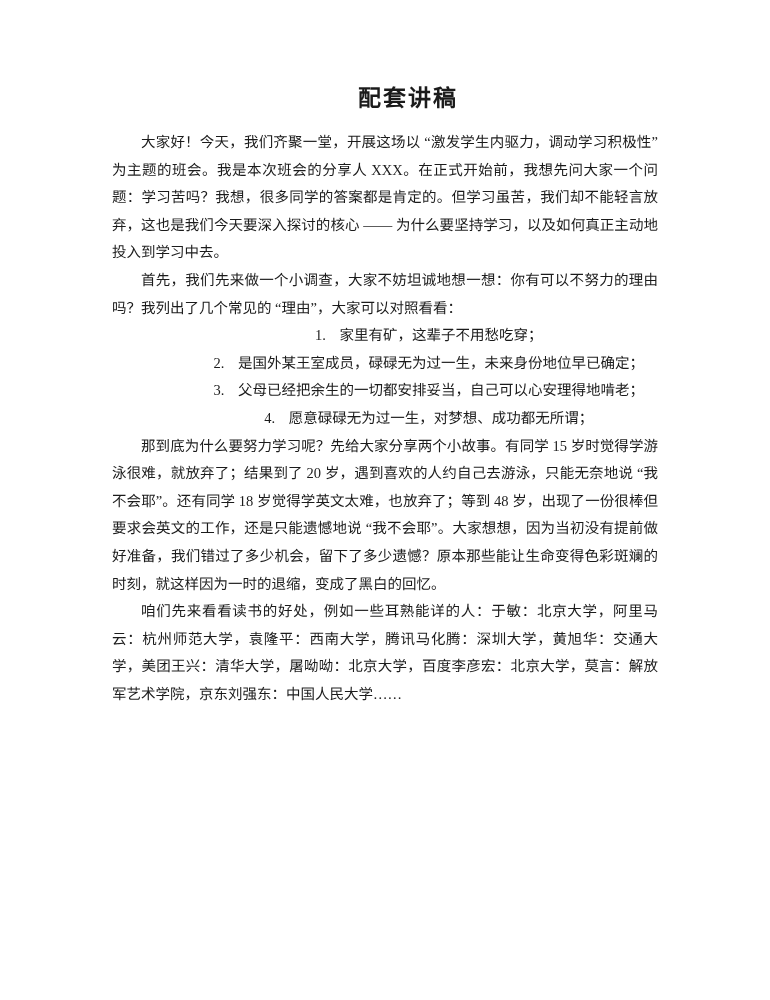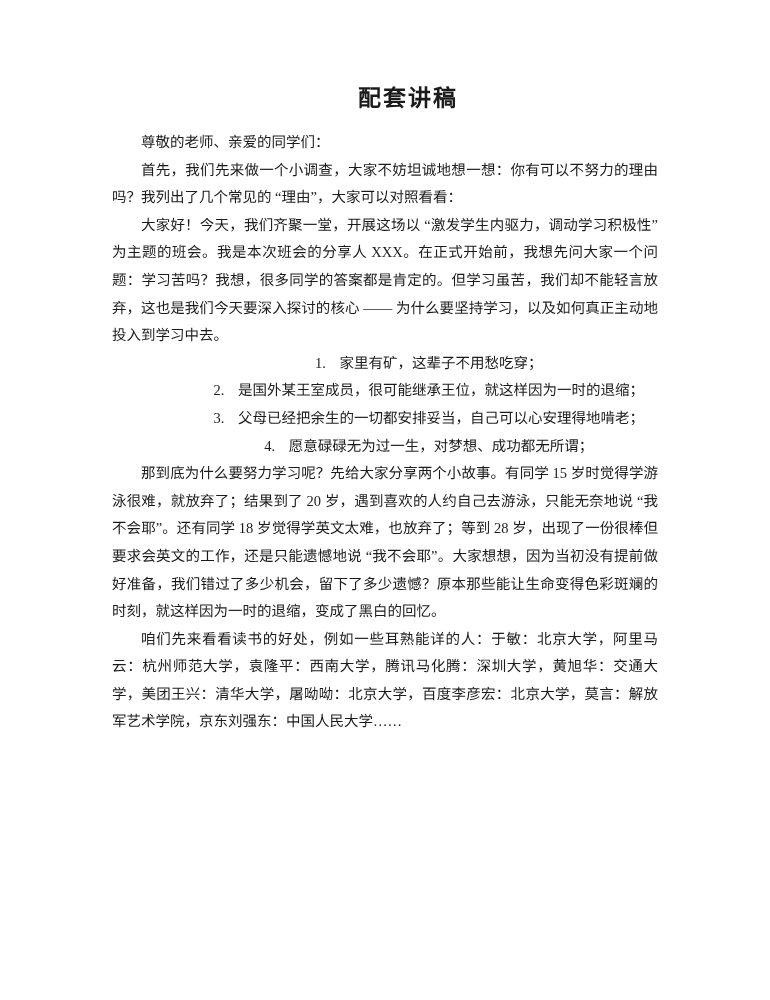--- a/index.html
+++ b/index.html
@@ -54,39 +54,38 @@
     width: 38px;
   }
 </style>
 </head>
 <body>
 
 <div class="page">
 
   <h1 class="doc-title">配套讲稿</h1>
 
-  <p class="para">尊敬的老师、亲爱的同学们：</p>
+
+  <p class="para">大家好！今天，我们齐聚一堂，开展这场以 “激发学生内驱力，调动学习积极性” 为主题的班会。我是本次班会的分享人 XXX。在正式开始前，我想先问大家一个问题：学习苦吗？我想，很多同学的答案都是肯定的。但学习虽苦，我们却不能轻言放弃，这也是我们今天要深入探讨的核心 —— 为什么要坚持学习，以及如何真正主动地投入到学习中去。</p>
 
   <p class="para">首先，我们先来做一个小调查，大家不妨坦诚地想一想：你有可以不努力的理由吗？我列出了几个常见的 “理由”，大家可以对照看看：</p>
-
-  <p class="para">大家好！今天，我们齐聚一堂，开展这场以 “激发学生内驱力，调动学习积极性” 为主题的班会。我是本次班会的分享人 XXX。在正式开始前，我想先问大家一个问题：学习苦吗？我想，很多同学的答案都是肯定的。但学习虽苦，我们却不能轻言放弃，这也是我们今天要深入探讨的核心 —— 为什么要坚持学习，以及如何真正主动地投入到学习中去。</p>
 
   <ol class="reason-list">
     <li class="list-item">
       <span class="list-num">1.</span><span>家里有矿，这辈子不用愁吃穿；</span>
     </li>
     <li class="list-item">
-      <span class="list-num">2.</span><span>是国外某王室成员，很可能继承王位，就这样因为一时的退缩；</span>
+      <span class="list-num">2.</span><span>是国外某王室成员，碌碌无为过一生，未来身份地位早已确定；</span>
     </li>
     <li class="list-item">
       <span class="list-num">3.</span><span>父母已经把余生的一切都安排妥当，自己可以心安理得地啃老；</span>
     </li>
     <li class="list-item">
       <span class="list-num">4.</span><span>愿意碌碌无为过一生，对梦想、成功都无所谓；</span>
     </li>
   </ol>
 
 
-  <p class="para">那到底为什么要努力学习呢？先给大家分享两个小故事。有同学 15 岁时觉得学游泳很难，就放弃了；结果到了 20 岁，遇到喜欢的人约自己去游泳，只能无奈地说 “我不会耶”。还有同学 18 岁觉得学英文太难，也放弃了；等到 28 岁，出现了一份很棒但要求会英文的工作，还是只能遗憾地说 “我不会耶”。大家想想，因为当初没有提前做好准备，我们错过了多少机会，留下了多少遗憾？原本那些能让生命变得色彩斑斓的时刻，就这样因为一时的退缩，变成了黑白的回忆。</p>
+  <p class="para">那到底为什么要努力学习呢？先给大家分享两个小故事。有同学 15 岁时觉得学游泳很难，就放弃了；结果到了 20 岁，遇到喜欢的人约自己去游泳，只能无奈地说 “我不会耶”。还有同学 18 岁觉得学英文太难，也放弃了；等到 48 岁，出现了一份很棒但要求会英文的工作，还是只能遗憾地说 “我不会耶”。大家想想，因为当初没有提前做好准备，我们错过了多少机会，留下了多少遗憾？原本那些能让生命变得色彩斑斓的时刻，就这样因为一时的退缩，变成了黑白的回忆。</p>
 
   <p class="para">咱们先来看看读书的好处，例如一些耳熟能详的人：于敏：北京大学，阿里马云：杭州师范大学，袁隆平：西南大学，腾讯马化腾：深圳大学，黄旭华：交通大学，美团王兴：清华大学，屠呦呦：北京大学，百度李彦宏：北京大学，莫言：解放军艺术学院，京东刘强东：中国人民大学……</p>
 
 </div>
 
 </body></html>

